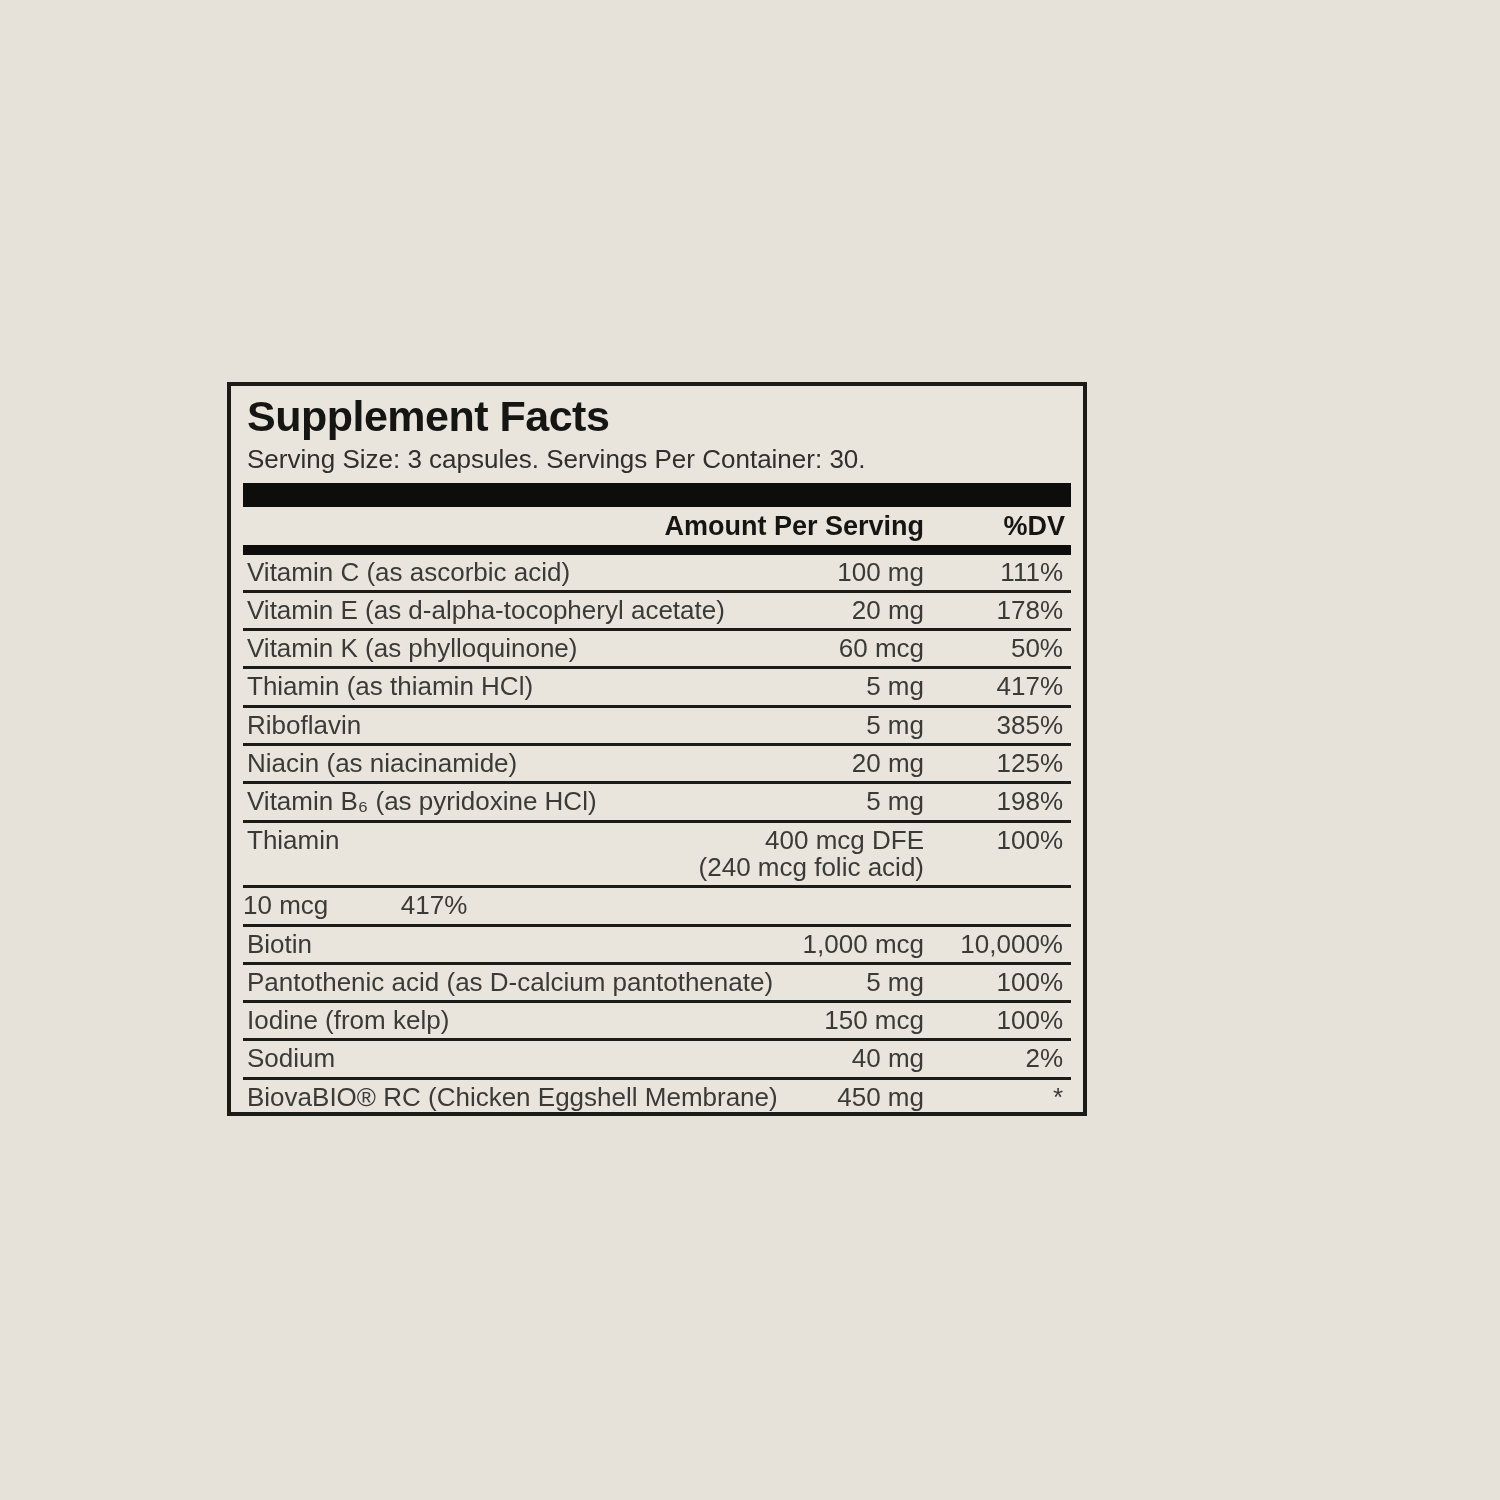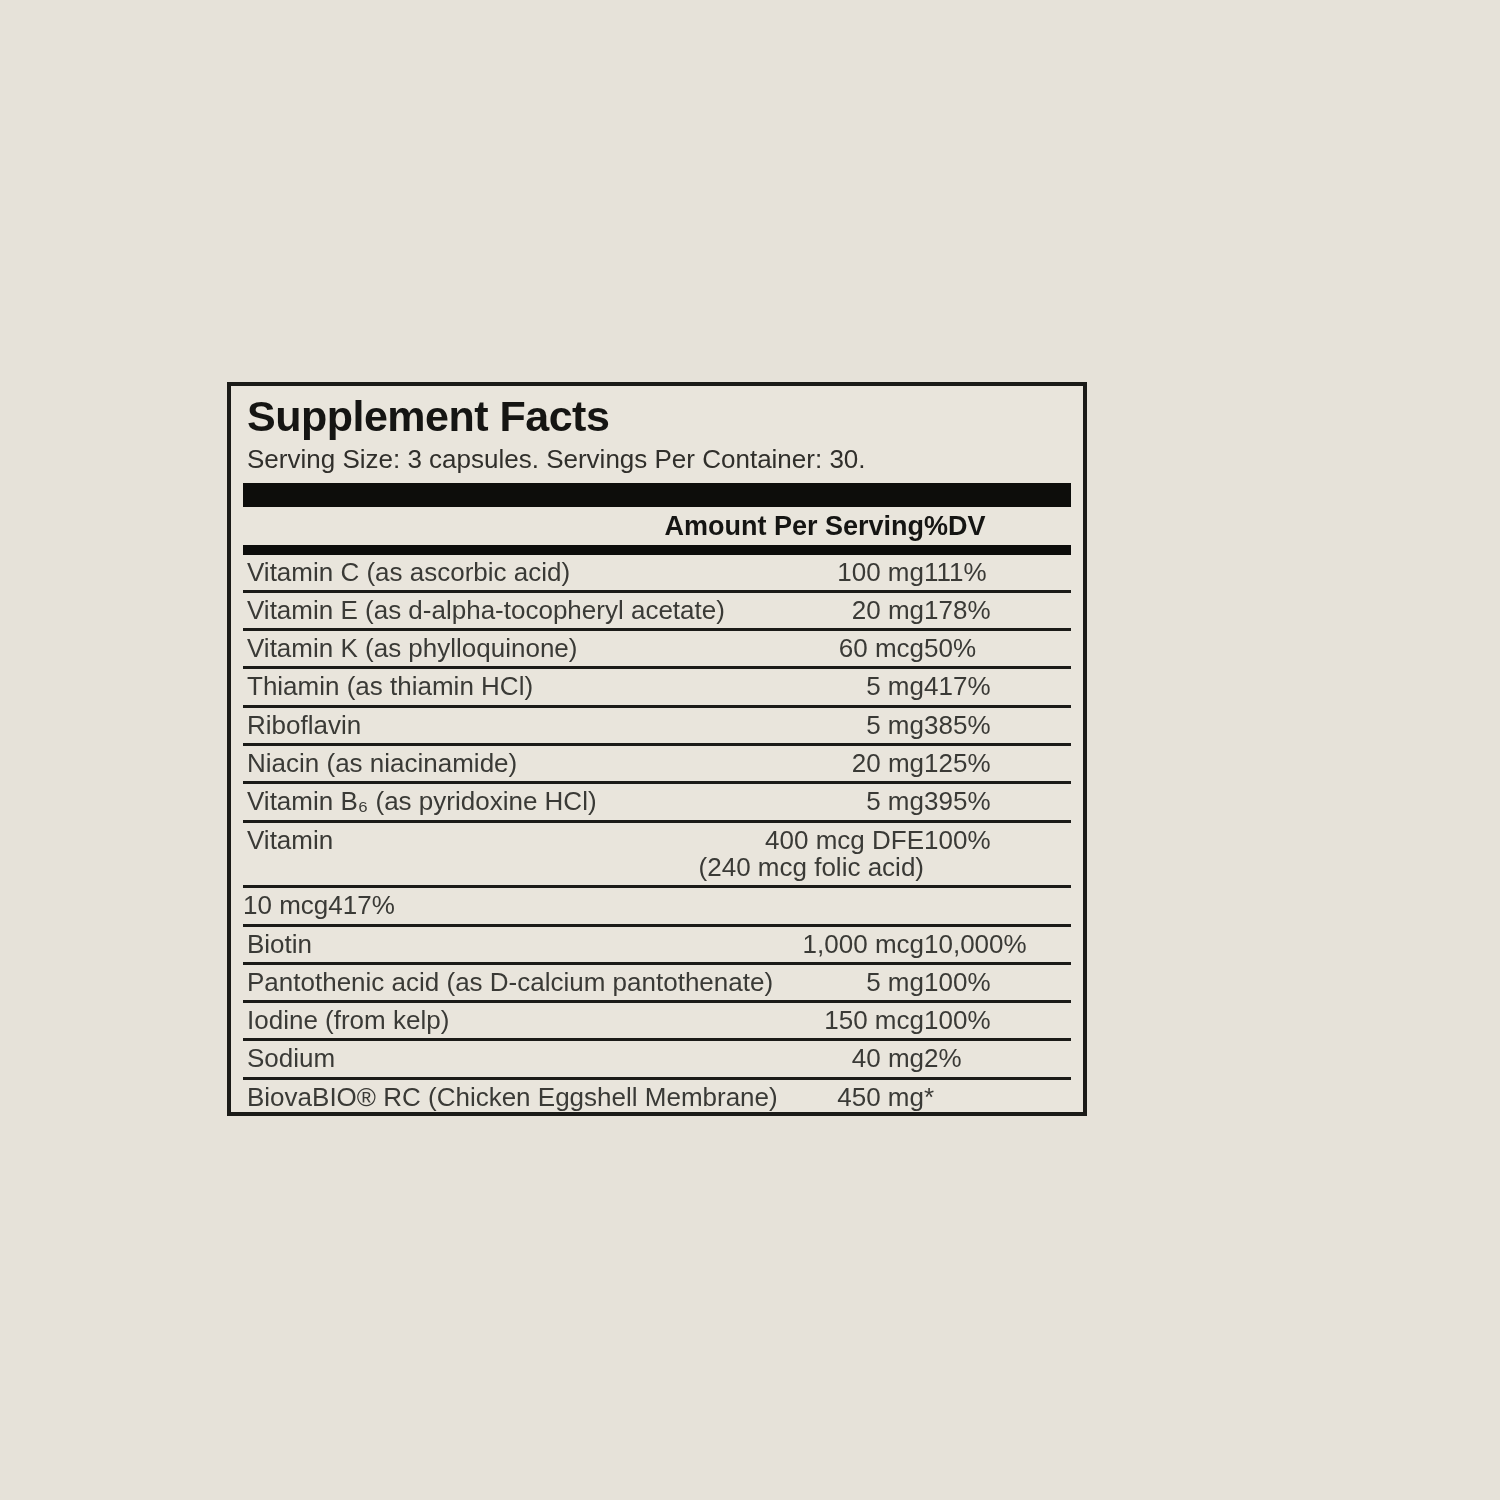--- a/index.html
+++ b/index.html
@@ -61,21 +61,21 @@
     padding: 4px 0 4px;
     font-size: 26px;
     line-height: 1.05;
     color: var(--text);
   }
   .row + .row { border-top: 3px solid var(--rule); }
   .cell-name  { flex: 1 1 auto; padding-left: 4px; }
   .cell-amount { text-align: right; white-space: nowrap; }
   .cell-dv {
     flex: 0 0 147px;
-    text-align: left;
+    text-align: right;
     padding-right: 8px;
     white-space: nowrap;
   }
   .header-row .cell-dv { padding-right: 6px; }
   .amount-line2 { text-align: right; }
 </style>
 </head>
 <body>
 
 <div class="label-box">
@@ -115,24 +115,24 @@
         <span class="cell-dv">385%</span>
       </div>
       <div class="row">
         <span class="cell-name">Niacin (as niacinamide)</span>
         <span class="cell-amount">20 mg</span>
         <span class="cell-dv">125%</span>
       </div>
       <div class="row">
         <span class="cell-name">Vitamin B₆ (as pyridoxine HCl)</span>
         <span class="cell-amount">5 mg</span>
-        <span class="cell-dv">395%</span>
+        <span class="cell-dv">198%</span>
       </div>
       <div class="row" style="align-items: flex-start;">
-        <span class="cell-name">Vitamin</span>
+        <span class="cell-name">Thiamin</span>
         <span class="cell-amount">
           <div>400 mcg DFE</div>
           <div class="amount-line2">(240 mcg folic acid)</div>
         </span>
         <span class="cell-dv">100%</span>
       </div>
       <div class="row">
         <span class="cell-amount">10 mcg</span>
         <span class="cell-dv">417%</span>
       </div>

